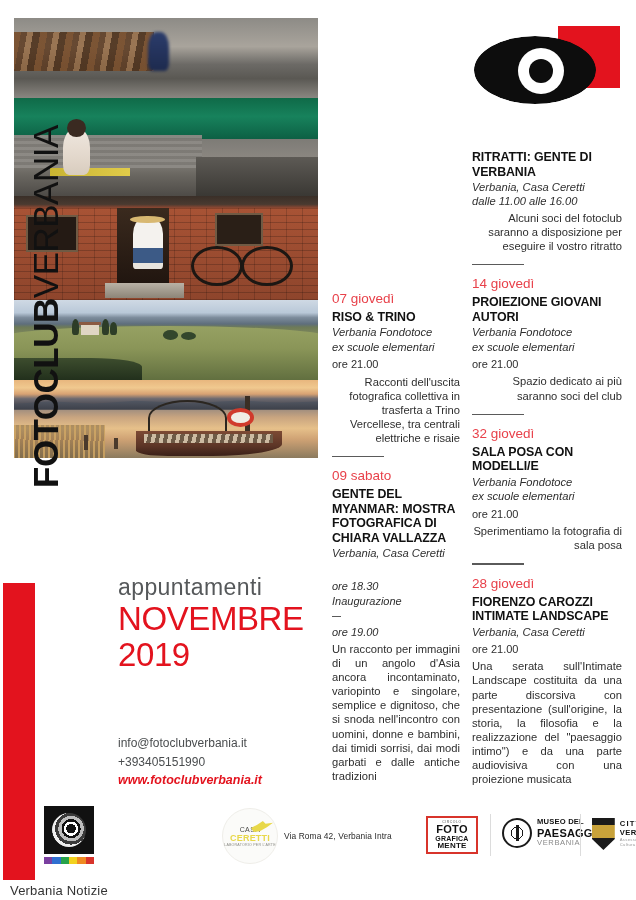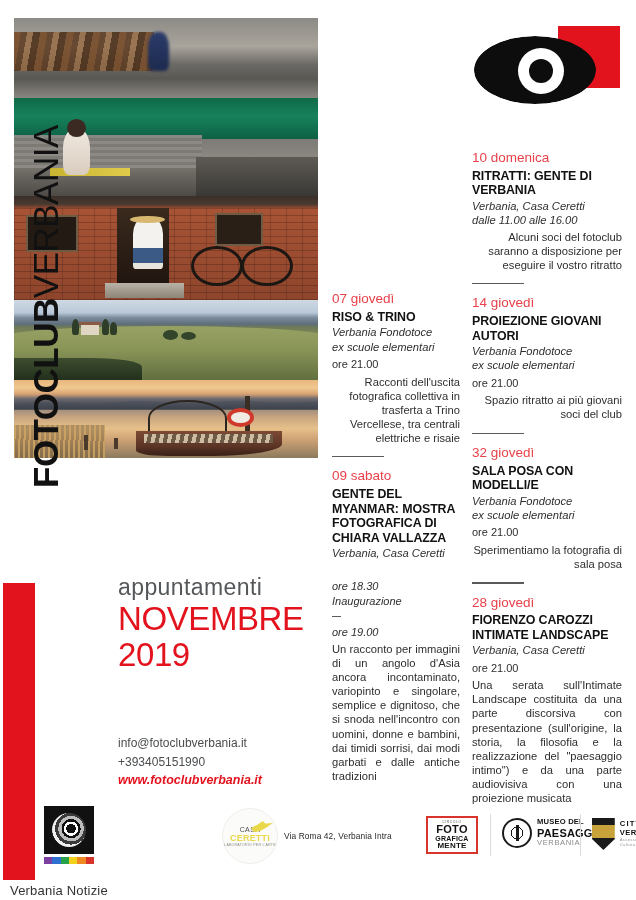--- a/index.html
+++ b/index.html
@@ -580,36 +580,35 @@
         <div class="ev-sub-note">Inaugurazione</div>
         <div class="ev-dash"></div>
         <div class="ev-sub-time">ore 19.00</div>
         <div class="ev-desc justify">Un racconto per immagini di un angolo d'Asia ancora incontaminato, variopinto e singolare, semplice e dignitoso, che si snoda nell'incontro con uomini, donne e bambini, dai timidi sorrisi, dai modi garbati e dalle antiche tradizioni</div>
       </div>
     </div>
 
     <div class="col col-right">
 
       <div class="event">
-        <div class="ev-date">10 domenica</div>
         <div class="ev-title">RITRATTI: GENTE DI VERBANIA</div>
         <div class="ev-venue">Verbania, Casa Ceretti</div>
         <div class="ev-venue">dalle 11.00 alle 16.00</div>
         <div class="ev-desc">Alcuni soci del fotoclub saranno a disposizione per eseguire il vostro ritratto</div>
       </div>
 
       <div class="ev-rule"></div>
 
       <div class="event">
         <div class="ev-date">14 giovedì</div>
         <div class="ev-title">PROIEZIONE GIOVANI AUTORI</div>
         <div class="ev-venue">Verbania Fondotoce</div>
         <div class="ev-venue">ex scuole elementari</div>
         <div class="ev-time">ore 21.00</div>
-        <div class="ev-desc">Spazio ritratto ai più giovani soci del club</div>
+        <div class="ev-desc">Spazio dedicato ai più saranno soci del club</div>
       </div>
 
       <div class="ev-rule"></div>
 
       <div class="event">
         <div class="ev-date">32 giovedì</div>
         <div class="ev-title">SALA POSA CON MODELLI/E</div>
         <div class="ev-venue">Verbania Fondotoce</div>
         <div class="ev-venue">ex scuole elementari</div>
         <div class="ev-time">ore 21.00</div>

